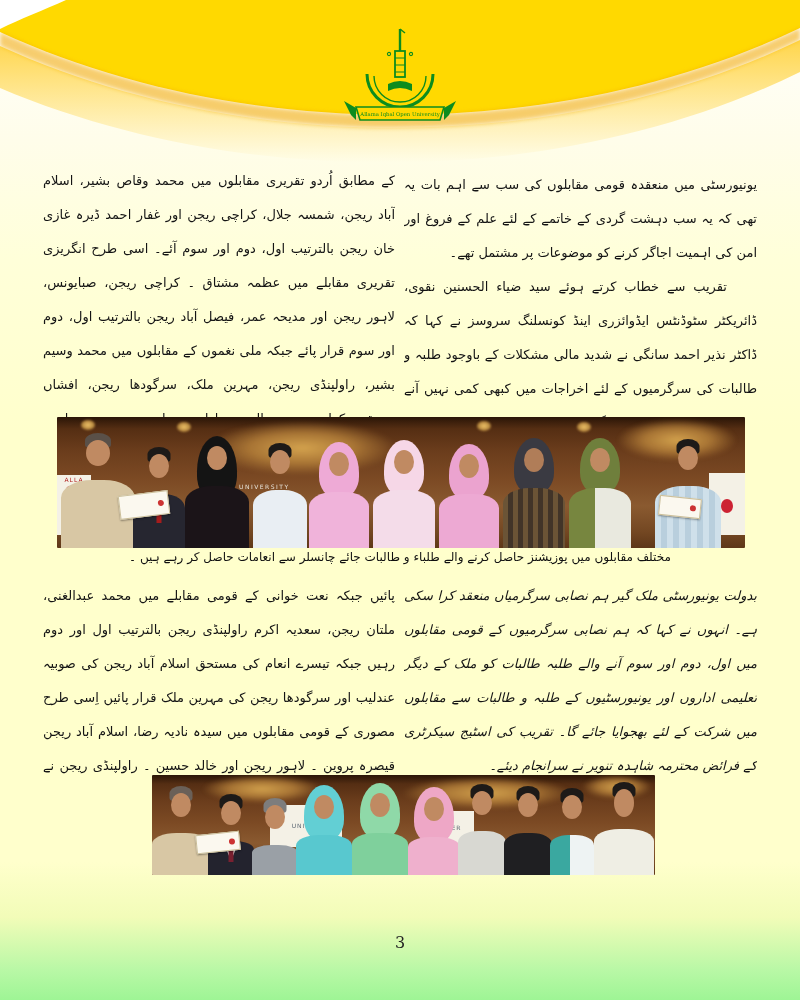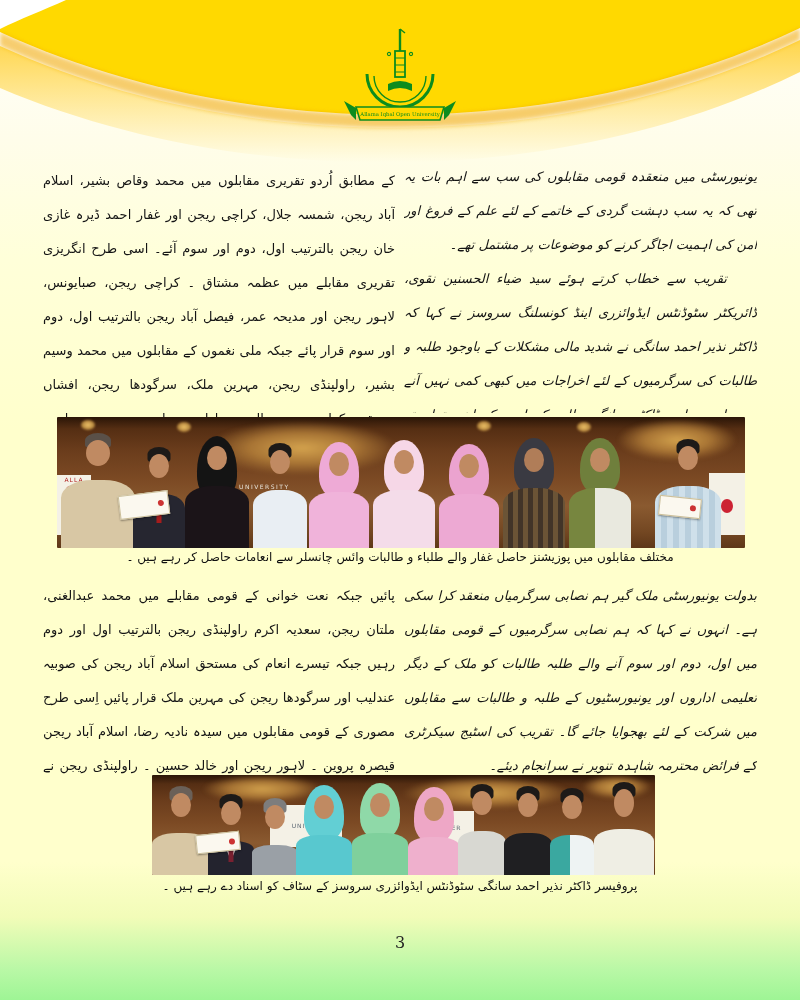--- a/index.html
+++ b/index.html
@@ -5,21 +5,21 @@
   html,body{margin:0;padding:0;}
   #page{
     position:relative;width:800px;height:1000px;overflow:hidden;
     background:linear-gradient(180deg,#ffffff 0px,#fffdea 140px,#ffffd9 260px,#ffffcc 430px,#ffffcc 1000px);
     font-family:"DejaVu Sans",sans-serif;color:#151515;
   }
   .hdr{position:absolute;left:0;top:0;width:800px;height:170px;}
   .urdu{direction:rtl;text-align:justify;font-size:13px;line-height:34px;color:#141414;overflow:hidden;}
   .urdu p{margin:0;}
   .urdu p.ind{text-indent:30px;}
-  .col-top-right{position:absolute;left:404px;top:160px;width:353px;height:253px;font-style:italic;}
+  .col-top-right{position:absolute;left:404px;top:168px;width:353px;height:253px;}
   .col-top-left {position:absolute;left:43px; top:164px;width:352px;height:253px;}
   .col-mid-right{position:absolute;left:404px;top:579px;width:353px;height:198px;font-style:italic;}
   .col-mid-left {position:absolute;left:43px; top:579px;width:352px;height:203px;}
   .caption{position:absolute;left:0;width:800px;text-align:center;direction:rtl;font-size:12px;color:#101010;}
   .pageno{position:absolute;left:0;top:933px;width:800px;text-align:center;font-family:"DejaVu Serif",serif;font-size:16px;color:#222;}
   .footer-grad{position:absolute;left:0;top:862px;width:800px;height:138px;
     background:linear-gradient(180deg,rgba(255,255,204,0) 0%,#f2fcb8 40%,#b9f8a6 78%,#9ef595 100%);}
   
   .ph{position:absolute;overflow:hidden;border-radius:1px;}
   .ph .bg1{position:absolute;inset:0;background:linear-gradient(180deg,#2a1507 0%,#552e13 9%,#6b3d1c 26%,#7c4a24 48%,#8a5a30 68%,#734722 88%,#5e3718 100%);}
@@ -157,21 +157,21 @@
         <div class="face"></div>
       <div class="robe" style="background:repeating-linear-gradient(90deg,#cfe0ea 0 6px,#b9cfdd 6px 12px);"></div>
     </div>
     <div class="cert" style="left:62px;top:76px;width:48px;height:22px;transform:rotate(-7deg);">
         <i></i>
       </div>
     <div class="cert" style="left:602px;top:80px;width:40px;height:18px;transform:rotate(6deg);">
         <i></i>
       </div>
   </div>
-  <div class="caption" style="top:550px;">مختلف مقابلوں میں پوزیشنز حاصل غفار والے طلباء و طالبات وائس چانسلر سے انعامات حاصل کر رہے ہیں ۔</div>
+  <div class="caption" style="top:550px;">مختلف مقابلوں میں پوزیشنز حاصل کرنے والے طلباء و طالبات جائے چانسلر سے انعامات حاصل کر رہے ہیں ۔</div>
 
   <div class="urdu col-mid-right">
     <p>بدولت یونیورسٹی ملک گیر ہم نصابی سرگرمیاں منعقد کرا سکی ہے۔ انہوں نے کہا کہ ہم نصابی سرگرمیوں کے قومی مقابلوں میں اول، دوم اور سوم آنے والے طلبہ طالبات کو ملک کے دیگر تعلیمی اداروں اور یونیورسٹیوں کے طلبہ و طالبات سے مقابلوں میں شرکت کے لئے بھجوایا جائے گا۔ تقریب کی اسٹیج سیکرٹری کے فرائض محترمہ شاہدہ تنویر نے سرانجام دیئے۔</p>
 
   </div>
   <div class="urdu col-mid-left">
     <p>پائیں جبکہ نعت خوانی کے قومی مقابلے میں محمد عبدالغنی، ملتان ریجن، سعدیہ اکرم راولپنڈی ریجن بالترتیب اول اور دوم رہیں جبکہ تیسرے انعام کی مستحق اسلام آباد ریجن کی صوبیہ عندلیب اور سرگودھا ریجن کی مہرین ملک قرار پائیں اِسی طرح مصوری کے قومی مقابلوں میں سیدہ نادیہ رضا، اسلام آباد ریجن قیصرہ پروین ۔ لاہور ریجن اور خالد حسین ۔ راولپنڈی ریجن نے بالترتیب اول، دوم، سوم انعام حاصل کئے جبکہ اُردو مضمون نویسی کے مقابلے میں فاطمہ ابرار، راولپنڈی ریجن،</p>
   </div>
 
   <div class="ph" style="left:152px;top:775px;width:503px;height:100px;">
@@ -231,16 +231,15 @@
     </div>
     <div class="fig" style="left:442px;width:60px;height:96px;">
       <div class="hair"></div>
         <div class="face" style="height:28px;"></div>
       <div class="robe" style="background:#efeee4;"></div>
     </div>
     <div class="cert" style="left:44px;top:58px;width:42px;height:17px;transform:rotate(-6deg);">
         <i></i>
       </div>
   </div>
-  <div class="caption" style="top:879px;">پروفیسر ڈاکٹر نذیر احمد سانگی سٹوڈنٹس ایڈوائزری سروسز کے سٹاف کو اسناد دے رہے ہیں ۔</div>
 
   <div class="pageno">3</div>
 </div>
 
 </body></html>

